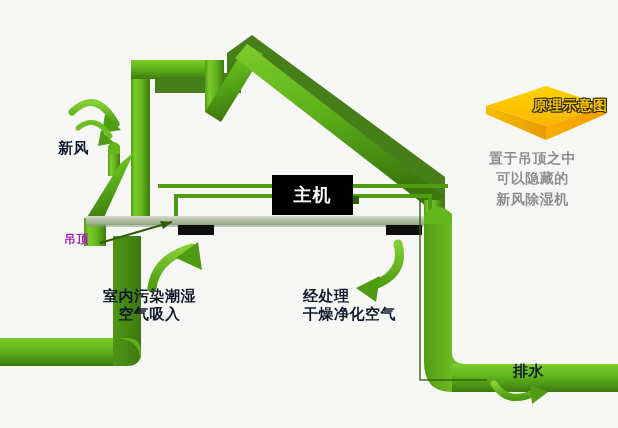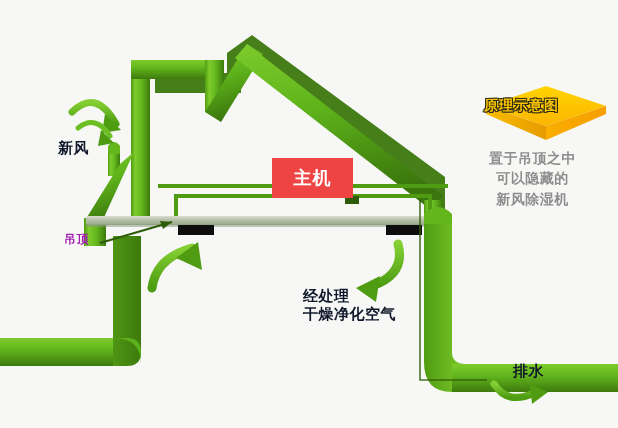--- a/index.html
+++ b/index.html
@@ -68,24 +68,24 @@
   #label-drain {
     left: 513px;
     top: 363px;
     font-size: 15px;
   }
 
   
   #unit-box {
     position: absolute;
     left: 272px;
-    top: 158px;
+    top: 175px;
     width: 81px;
     height: 40px;
-    background: #ef4444;
+    background: #000000;
     display: flex;
     align-items: center;
     justify-content: center;
     box-sizing: border-box;
   }
   #unit-box-label {
     color: #ffffff;
     font-size: 18px;
     font-weight: 700;
     letter-spacing: 1px;
@@ -99,21 +99,21 @@
     top: 84px;
     width: 124px;
     height: 58px;
   }
   #badge svg { display: block; width: 124px; height: 58px; }
   #badge-label {
     position: absolute;
     left: 0;
     top: 13px;
     width: 124px;
-    text-align: left;
+    text-align: right;
     font-size: 14px;
     font-weight: 700;
     color: #fdc500;
     letter-spacing: 1px;
     -webkit-text-stroke: 1.2px #2b2b12;
     paint-order: stroke fill;
     text-shadow:
       -1px -1px 0 #2b2b12,  1px -1px 0 #2b2b12,
       -1px  1px 0 #2b2b12,  1px  1px 0 #2b2b12;
   }
@@ -266,20 +266,22 @@
   </svg>
 
   <div id="unit-box">
     <span id="unit-box-label">主机</span>
   </div>
 
   <div class="lbl" id="label-fresh-air">新风</div>
 
   <div class="lbl" id="label-ceiling">吊顶</div>
 
+  <div class="lbl" id="label-intake">室内污染潮湿
+空气吸入</div>
 
   <div class="lbl" id="label-outlet">经处理
 干燥净化空气</div>
 
   <div class="lbl" id="label-drain">排水</div>
 
   <div id="badge">
     <svg viewBox="0 0 124 58" xmlns="http://www.w3.org/2000/svg">
       <defs>
         <linearGradient id="gradBadgeTop" x1="0" y1="0" x2="0" y2="1">

